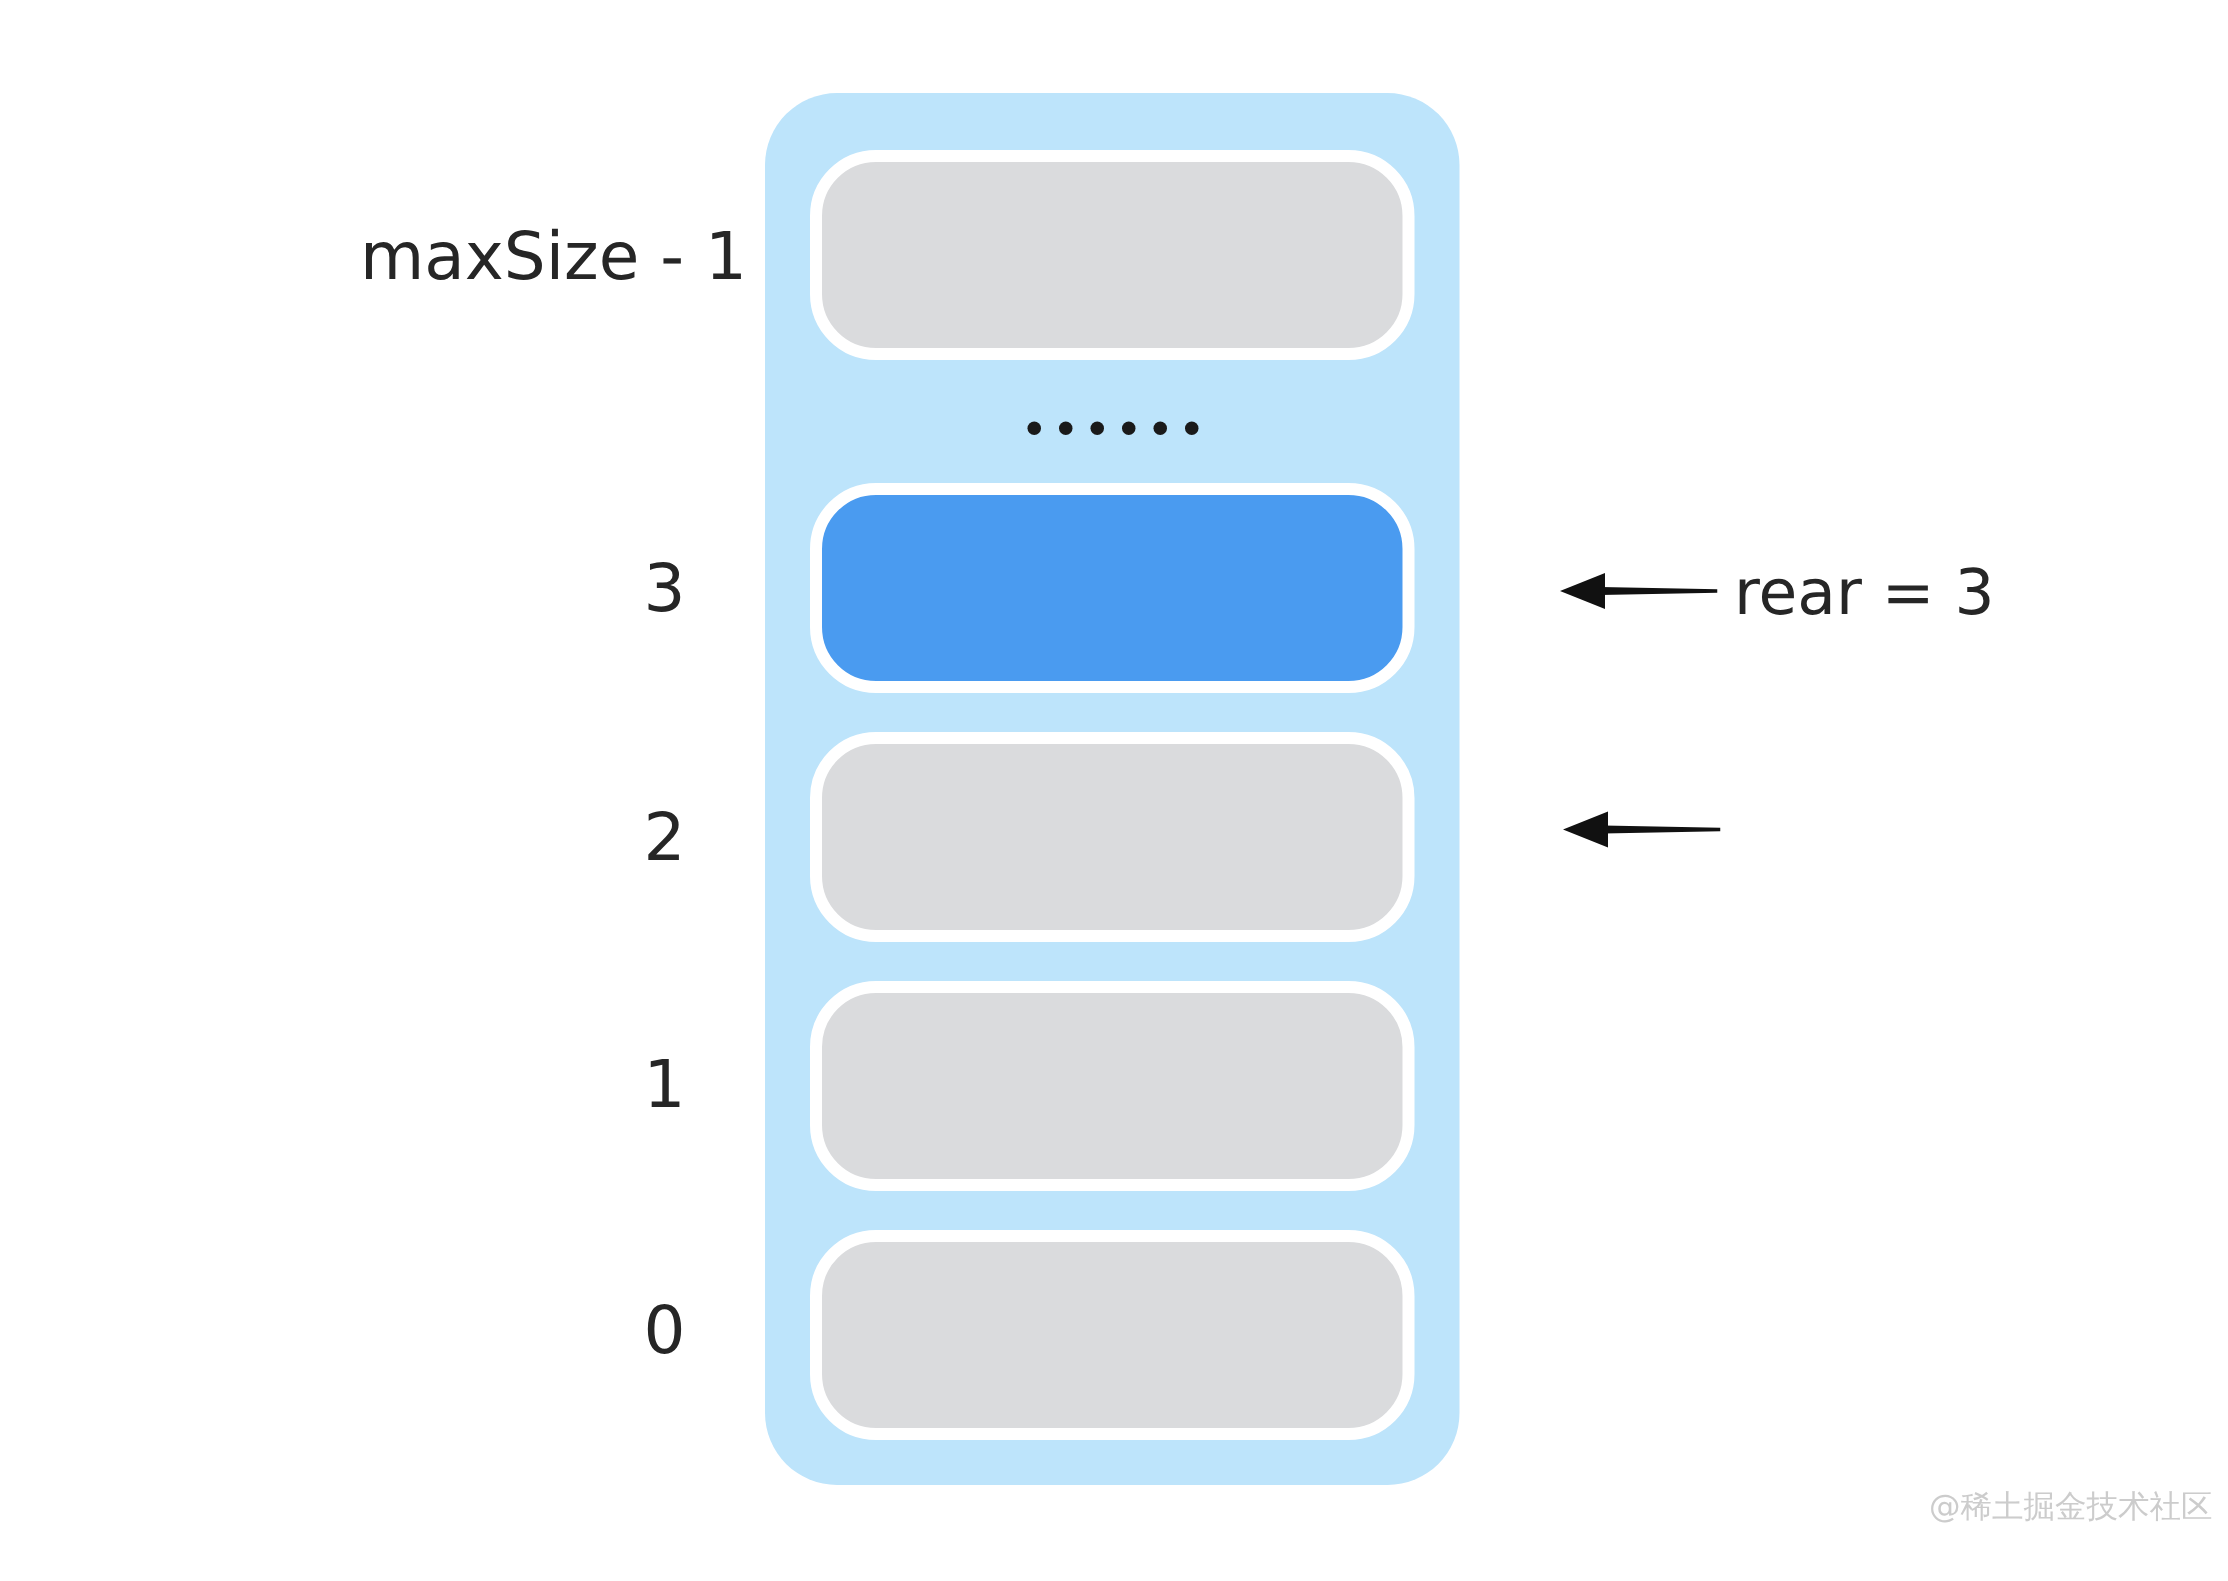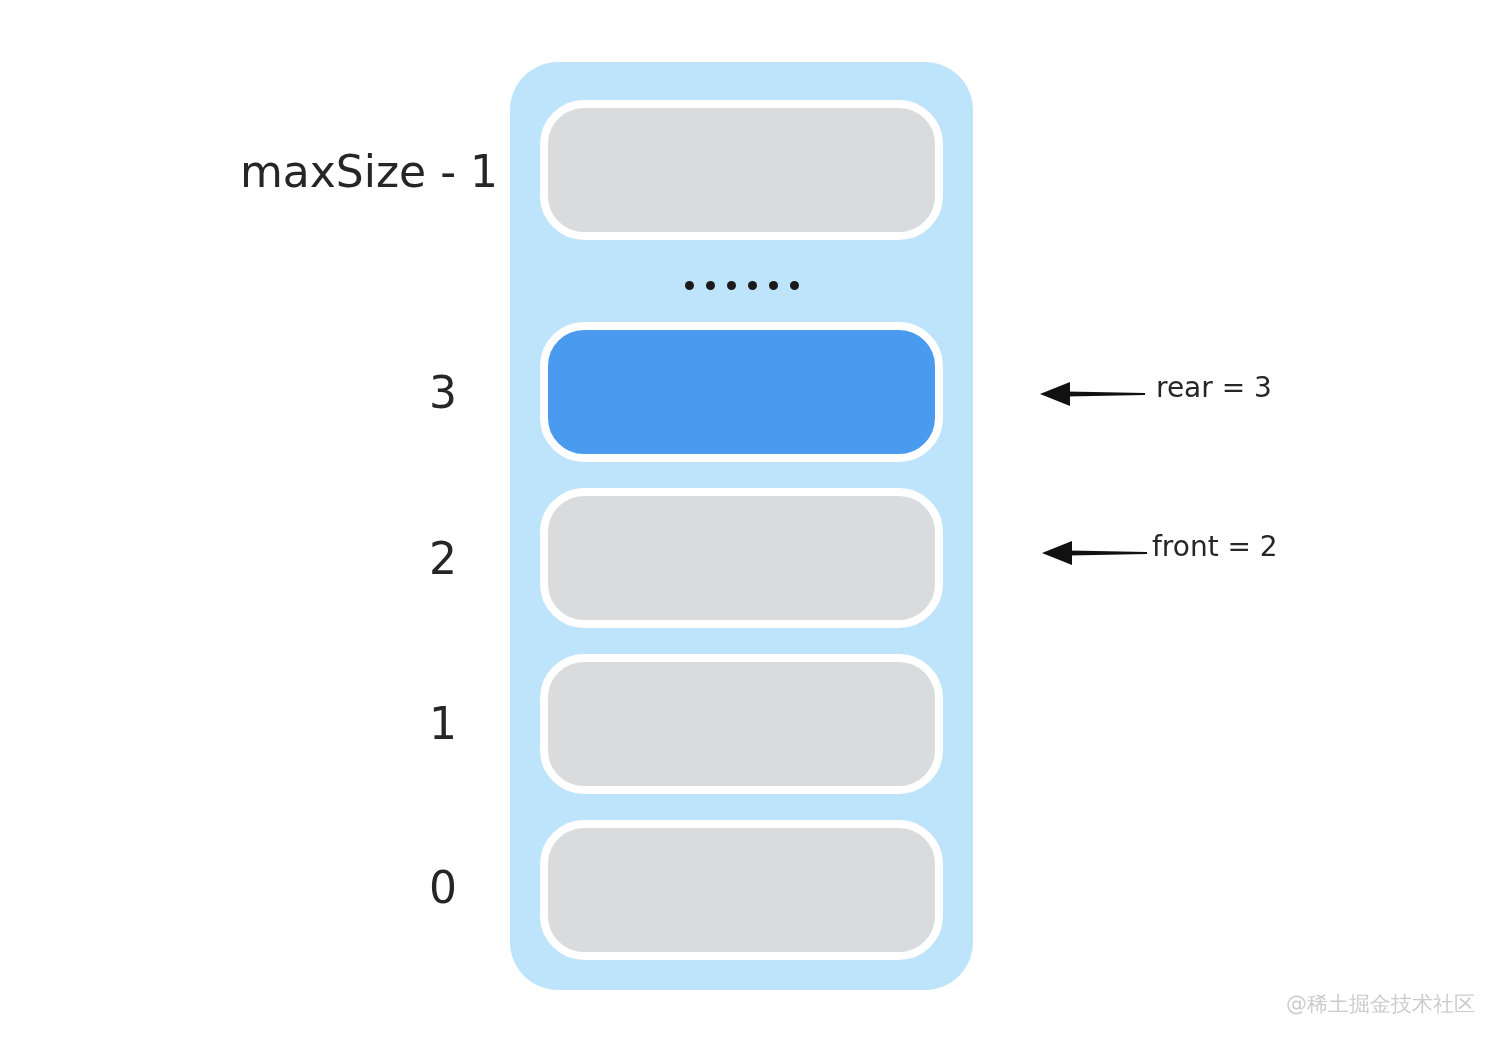--- a/index.html
+++ b/index.html
@@ -41,21 +41,21 @@
   .idx.n3 { top:371px; }
   .idx.n2 { top:537px; }
   .idx.n1 { top:702px; }
   .idx.n0 { top:866px; }
   
   .ann-arrow { position:absolute; width:105px; height:30px; }
   .ann-arrow.rear  { left:1040px; top:379px; }
   .ann-arrow.front { left:1042px; top:538px; }
   .ann-arrow svg { display:block; width:100%; height:100%; }
   .ann-arrow polygon { fill:var(--arrow,#111111); }
-  .ann-label { position:absolute; font-size:28px; line-height:1; white-space:nowrap; }
+  .ann-label { position:absolute; font-size:42px; line-height:1; white-space:nowrap; }
   .ann-label.rear  { left:1156px; top:374px; }
   .ann-label.front { left:1152px; top:533px; }
   
   .watermark {
     position:absolute; right:10px; top:992px;
     font-size:21px; line-height:1.2; color:var(--watermark,#cccccc);
     white-space:nowrap;
   }
 </style>
 </head>
@@ -92,17 +92,16 @@
     </svg>
   </div>
   <div class="ann-label rear">rear = 3</div>
 
   <div class="ann-arrow front">
     <svg viewBox="0 0 105 30" xmlns="http://www.w3.org/2000/svg" aria-hidden="true">
       <polygon points="0,15 30,3 30,27"></polygon>
       <polygon points="27,12.4 105,13.9 105,16.1 27,17.6"></polygon>
     </svg>
   </div>
-  <div class="ann-label front">front = 2</div>
 
   <div class="watermark">@稀土掘金技术社区</div>
 
 </div>
 
 </body></html>

